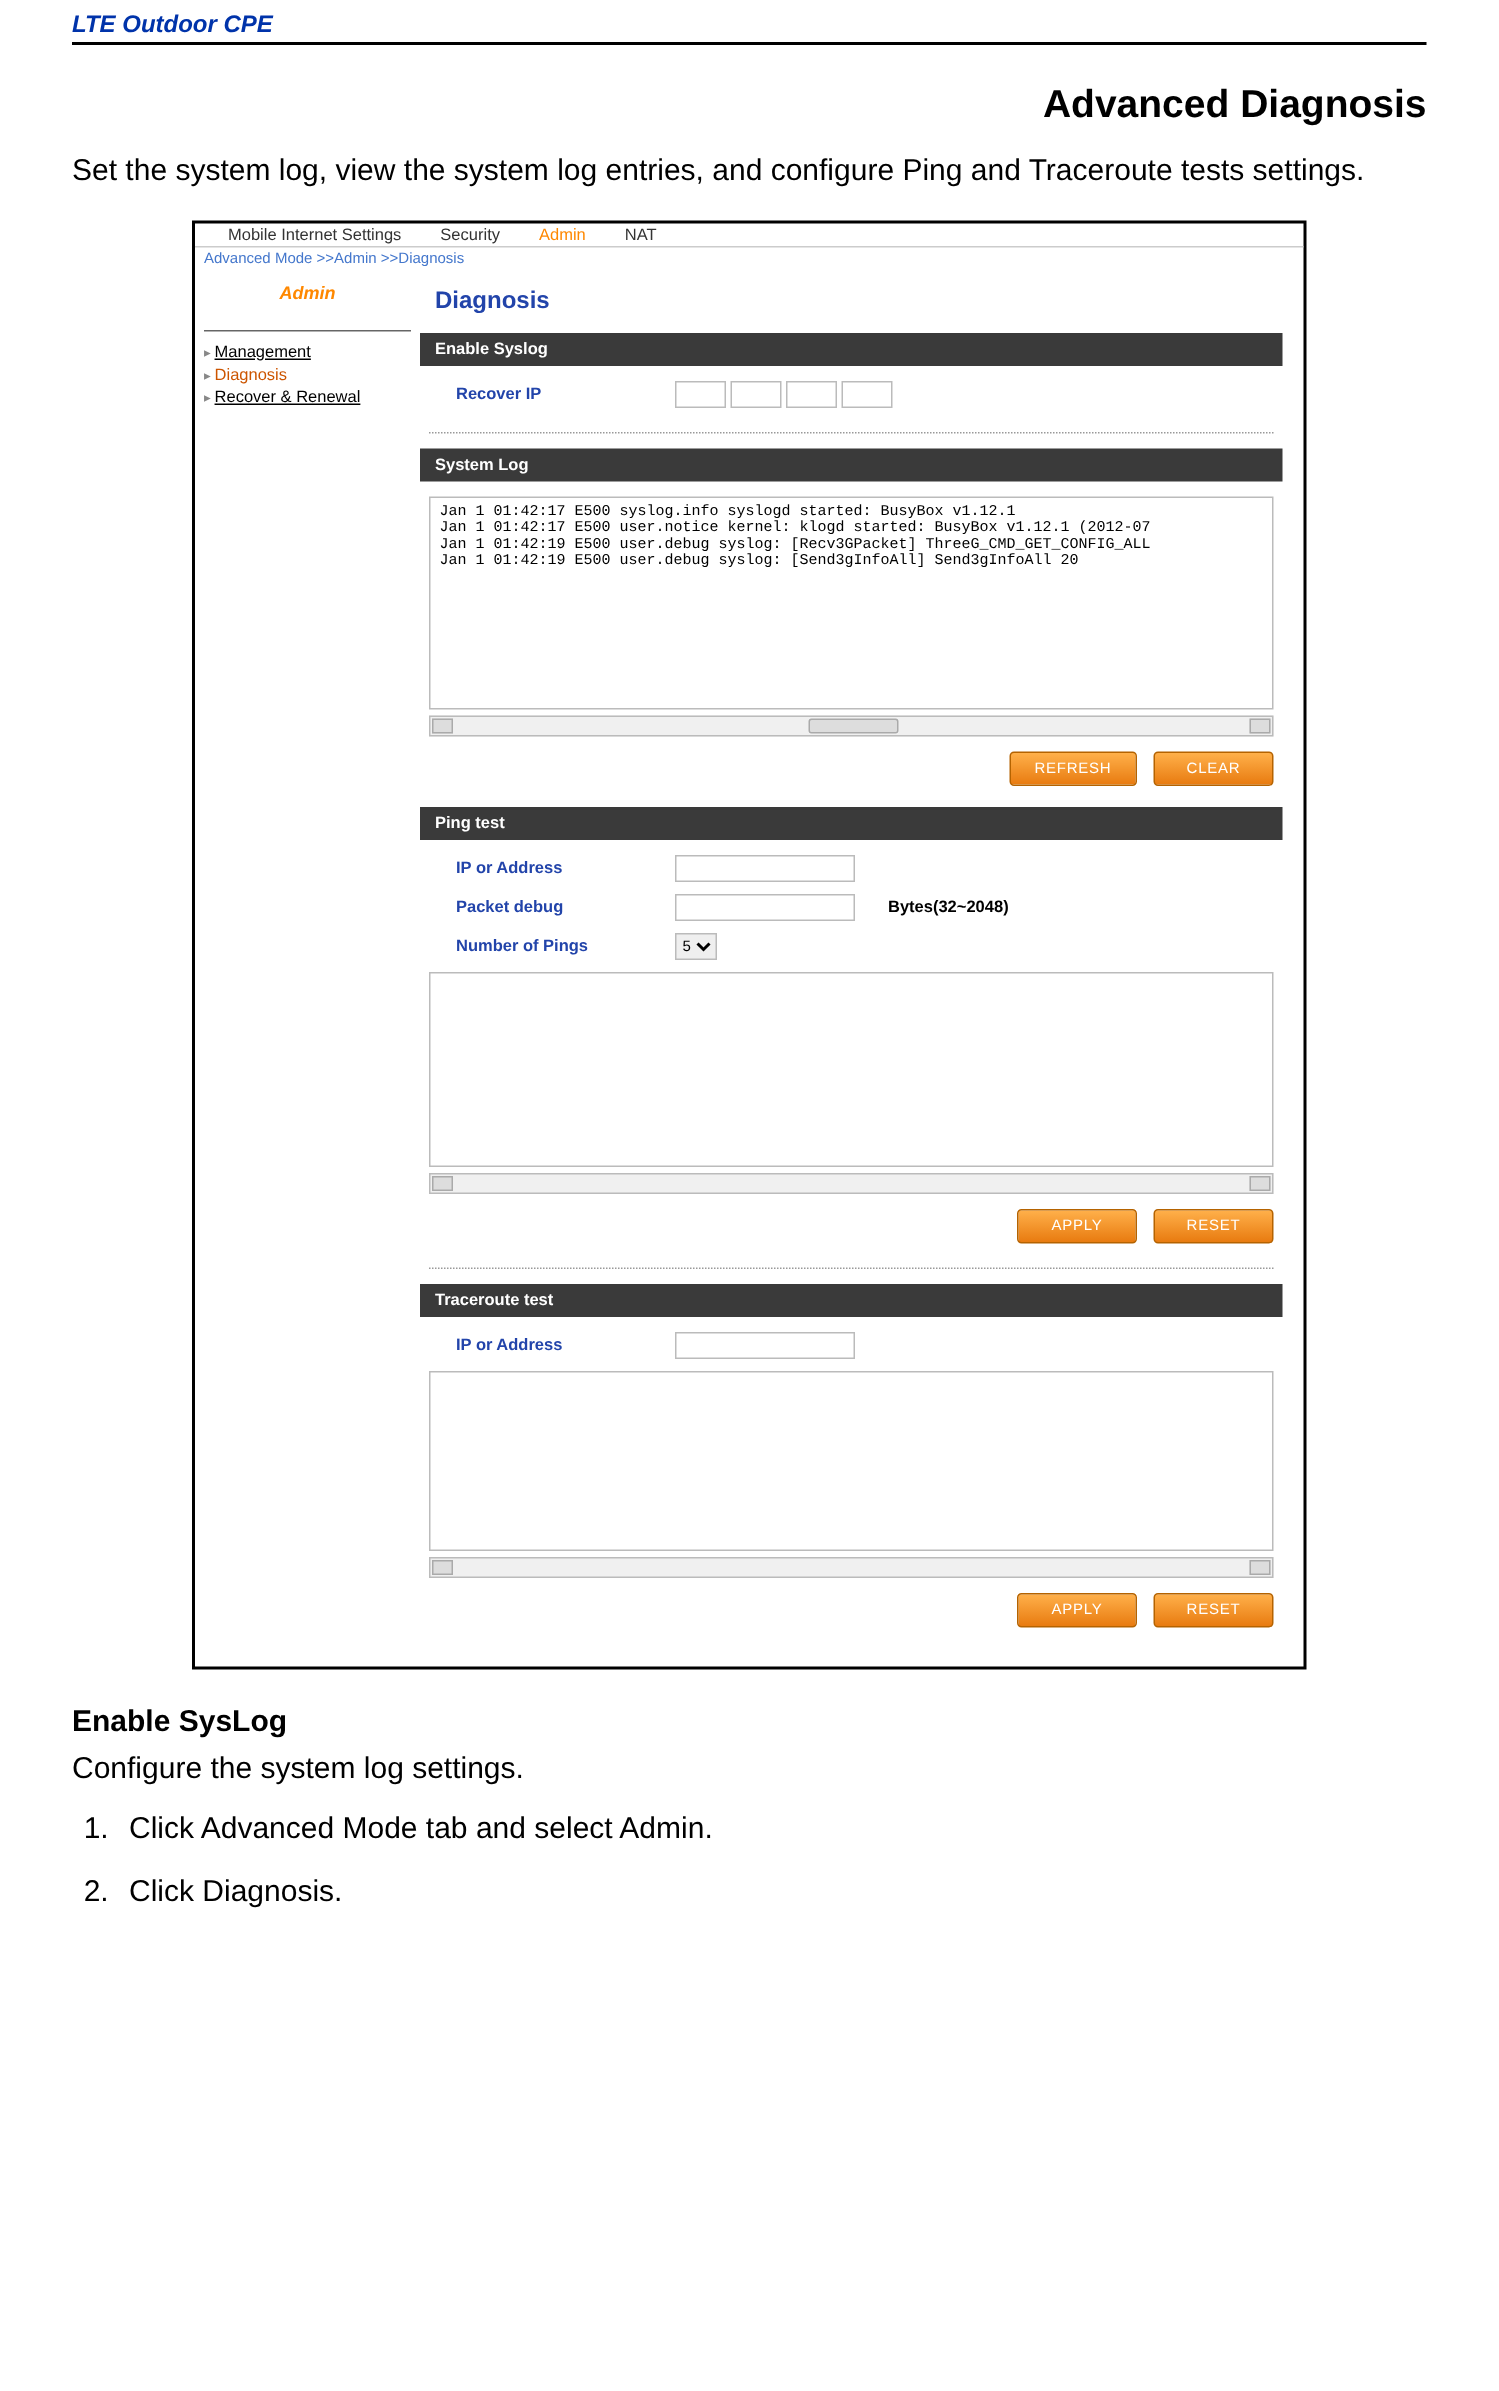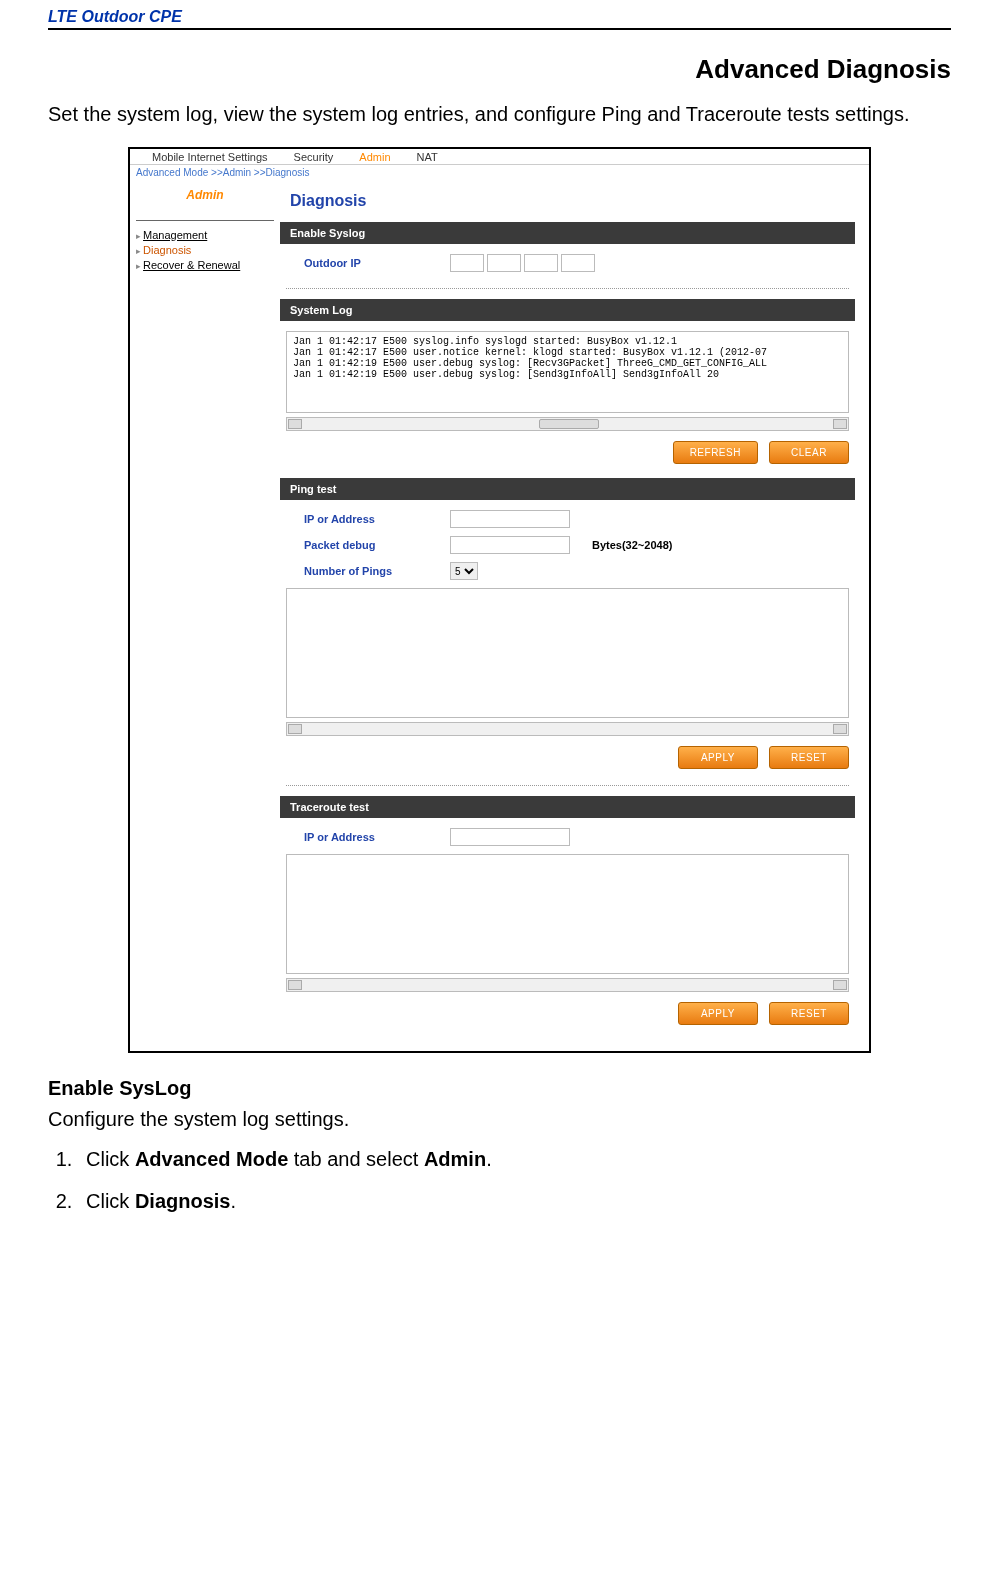--- a/index.html
+++ b/index.html
@@ -27,35 +27,35 @@
   .main { flex: 1; padding: 6px 14px 12px 0; font-size: 11px; }
   .main-title { color: #2244aa; font-size: 16px; font-weight: bold; margin: 6px 0 12px 10px; }
   .section-hdr { background: #3a3a3a; color: #fff; font-size: 11px; font-weight: bold; padding: 5px 10px; margin: 6px 0 10px 0; }
   .field-row { display: flex; align-items: center; margin: 8px 0 8px 24px; gap: 16px; }
   .field-label { color: #2244aa; font-weight: bold; width: 130px; }
   .field-note { color: #000; font-weight: bold; margin-left: 6px; }
   input.txt { border: 1px solid #bbb; height: 18px; width: 120px; font-size: 10px; padding: 0 3px; }
   input.oct { border: 1px solid #bbb; height: 18px; width: 34px; font-size: 10px; padding: 0 3px; }
   select.sel { border: 1px solid #bbb; font-size: 10px; height: 18px; }
   .dots { border-top: 1px dotted #999; margin: 16px 6px 10px 6px; }
-  .logbox, .resultbox { background: #fff; border: 1px solid #bbb; margin: 8px 6px 4px 6px; height: 82px; overflow: hidden; font-family: "Courier New", monospace; font-size: 10px; padding: 4px 6px; position: relative; }
+  .logbox, .resultbox { background: #fff; border: 1px solid #bbb; margin: 8px 6px 4px 6px; height: 142px; overflow: hidden; font-family: "Courier New", monospace; font-size: 10px; padding: 4px 6px; position: relative; }
   .resultbox.tall { height: 130px; }
   .resultbox.tall2 { height: 120px; }
   .scrollbar-bottom { height: 14px; border: 1px solid #bbb; margin: 0 6px 10px 6px; background: #f0f0f0; position: relative; }
   .scrollbar-bottom .thumb { position: absolute; left: 45%; top: 1px; height: 10px; width: 60px; background: #ddd; border: 1px solid #aaa; border-radius: 2px; }
   .scrollbar-bottom .cap { position: absolute; top: 1px; height: 10px; width: 14px; background: #ddd; border: 1px solid #aaa; }
   .scrollbar-bottom .cap.left { left: 1px; }
   .scrollbar-bottom .cap.right { right: 1px; }
   .btn-row { text-align: right; margin: 6px 6px 14px 6px; }
   .btn { display: inline-block; min-width: 80px; text-align: center; padding: 5px 16px; background: linear-gradient(#ffb04a, #e87b10); border: 1px solid #b56300; border-radius: 3px; color: #fff; font-weight: normal; font-size: 10px; margin-left: 8px; letter-spacing: 0.5px; }
   .subsection-h { font-size: 20px; font-weight: bold; margin: 6px 0 8px 0; }
   .subsection-p { font-size: 20px; margin: 4px 0 14px 0; }
   ol.steps { font-size: 20px; padding-left: 30px; margin: 0; }
   ol.steps li { margin-bottom: 14px; padding-left: 8px; line-height: 1.4; }
-  .bold { font-weight: bold; text-align: right; }
+  .bold { font-weight: normal; text-align: right; }
   .footer { border-top: 2px solid #000; margin-top: 30px; padding-top: 10px; text-align: center; font-size: 18px; }
 </style>
 </head>
 <body>
 
 <div class="page">
   <div class="doc-header">
     <span class="doc-header-title">LTE Outdoor CPE</span>
   </div>
 
@@ -78,21 +78,21 @@
           <li><span class="linkish">Management</span></li>
           <li><span class="active">Diagnosis</span></li>
           <li><span class="linkish">Recover &amp; Renewal</span></li>
         </ul>
       </div>
       <div class="main">
         <div class="main-title">Diagnosis</div>
 
         <div class="section-hdr">Enable Syslog</div>
         <div class="field-row">
-          <span class="field-label">Outdoor IP</span>
+          <span class="field-label">Recover IP</span>
           <span>
             <input class="oct" style="">
             <input class="oct" style="">
             <input class="oct" style="">
             <input class="oct" style="">
           </span>
         </div>
         <div class="dots"></div>
 
         <div class="section-hdr">System Log</div>

